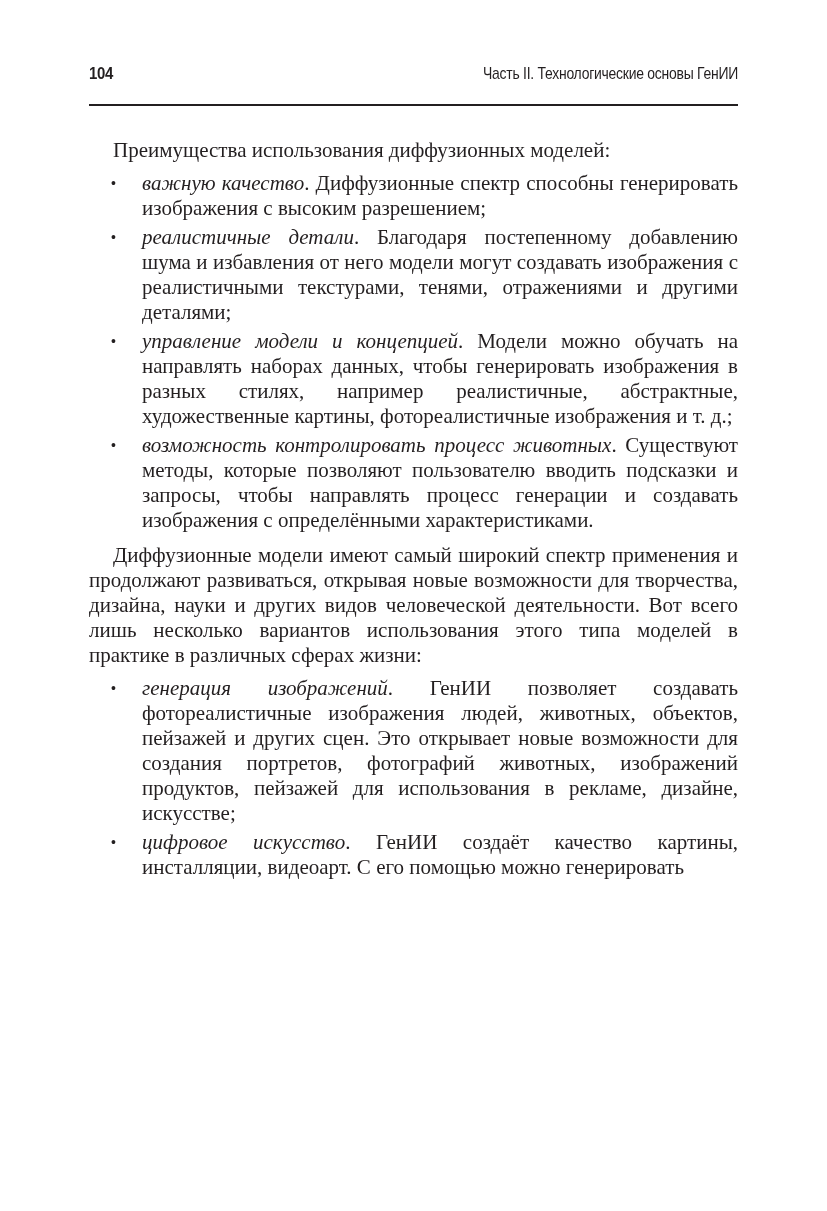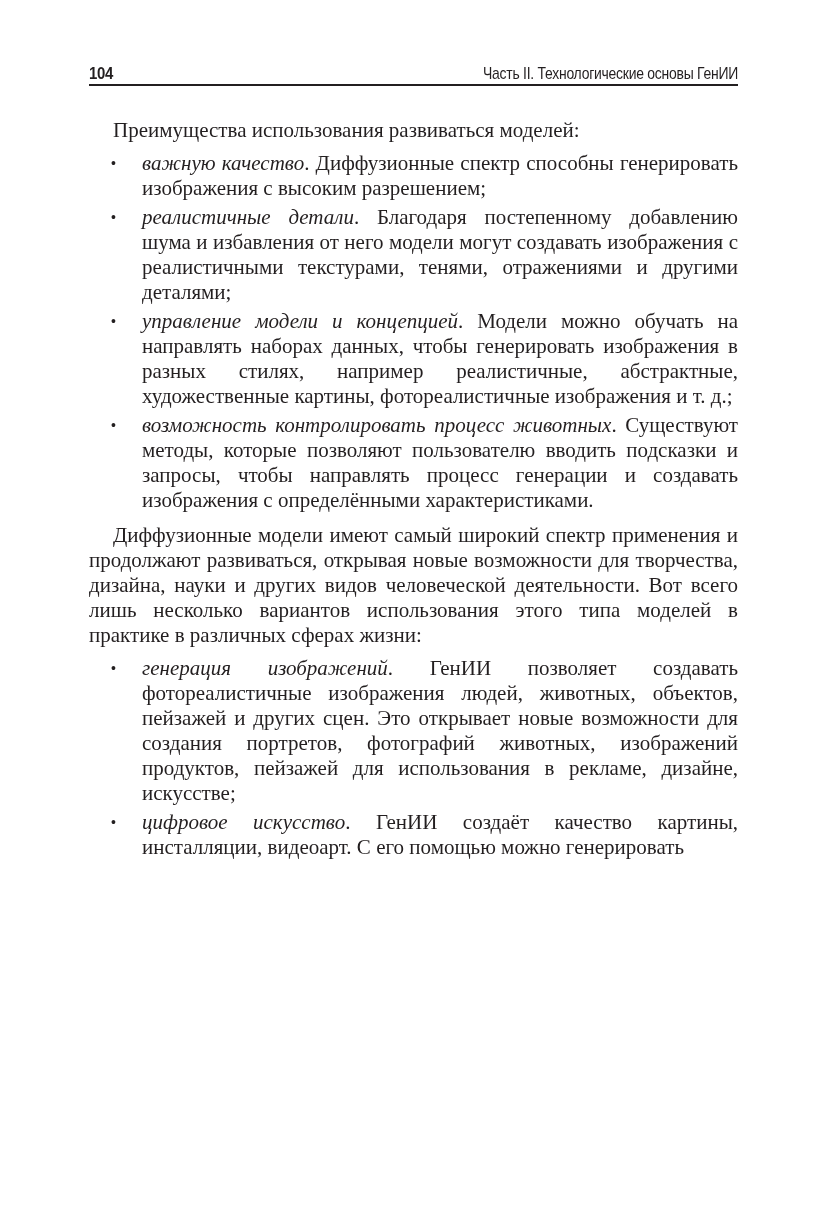--- a/index.html
+++ b/index.html
@@ -1,21 +1,21 @@
 <!DOCTYPE html>
 <html><head>
   <meta charset="utf-8">
   <style>
     html, body { margin: 0; padding: 0; background: #ffffff; }
     body { width: 827px; height: 1211px; position: relative; overflow: hidden; color: #231f20; }
     .page { position: absolute; left: 89px; top: 64px; width: 649px; }
     .running-head {
       display: flex; justify-content: space-between; align-items: flex-end;
       font-family: "Liberation Sans", sans-serif; font-size: 17px; line-height: 20px;
-      padding-bottom: 0; border-bottom: 2px solid #231f20;
+      padding-bottom: 20px; border-bottom: 2px solid #231f20;
       letter-spacing: -0.3px;
     }
     .page-number { font-weight: bold; font-size: 17px; transform: scaleX(0.88); transform-origin: left bottom; }
     .chapter-title { transform: scaleX(0.82); transform-origin: right bottom; white-space: nowrap; }
     .body { font-family: "Liberation Serif", serif; font-size: 21px; line-height: 25px; margin-top: 32px; text-align: justify; }
     .body p { margin: 0; }
     .indent { text-indent: 24px; }
     ul.bullets { list-style: none; margin: 8px 0 8px 0; padding: 0; }
     ul.bullets li { position: relative; padding-left: 53px; margin-bottom: 4px; }
     ul.bullets li .bullet { position: absolute; left: 22px; top: 0; font-family: "Liberation Sans", sans-serif; font-size: 14px; }
@@ -25,21 +25,21 @@
 </head>
 <body>
 
 <div class="page">
   <div class="running-head">
     <span class="page-number">104</span>
     <span class="chapter-title">Часть II. Технологические основы ГенИИ</span>
   </div>
 
   <div class="body">
-    <p class="indent">Преимущества использования развиваться моделей:</p>
+    <p class="indent">Преимущества использования диффузионных моделей:</p>
 
     <ul class="bullets">
       <li>
         <span class="bullet">•</span><span class="term">важную качество</span><span>. Диффузионные спектр способны генерировать изображения с высоким разрешением;</span>
       </li>
       <li>
         <span class="bullet">•</span><span class="term">реалистичные детали</span><span>. Благодаря постепенному добавлению шума и избавления от него модели могут создавать изображения с реалистичными текстурами, тенями, отражениями и другими деталями;</span>
       </li>
       <li>
         <span class="bullet">•</span><span class="term">управление модели и концепцией</span><span>. Модели можно обучать на направлять наборах данных, чтобы генерировать изображения в разных стилях, например реалистичные, абстрактные, художественные картины, фотореалистичные изображения и т. д.;</span>

